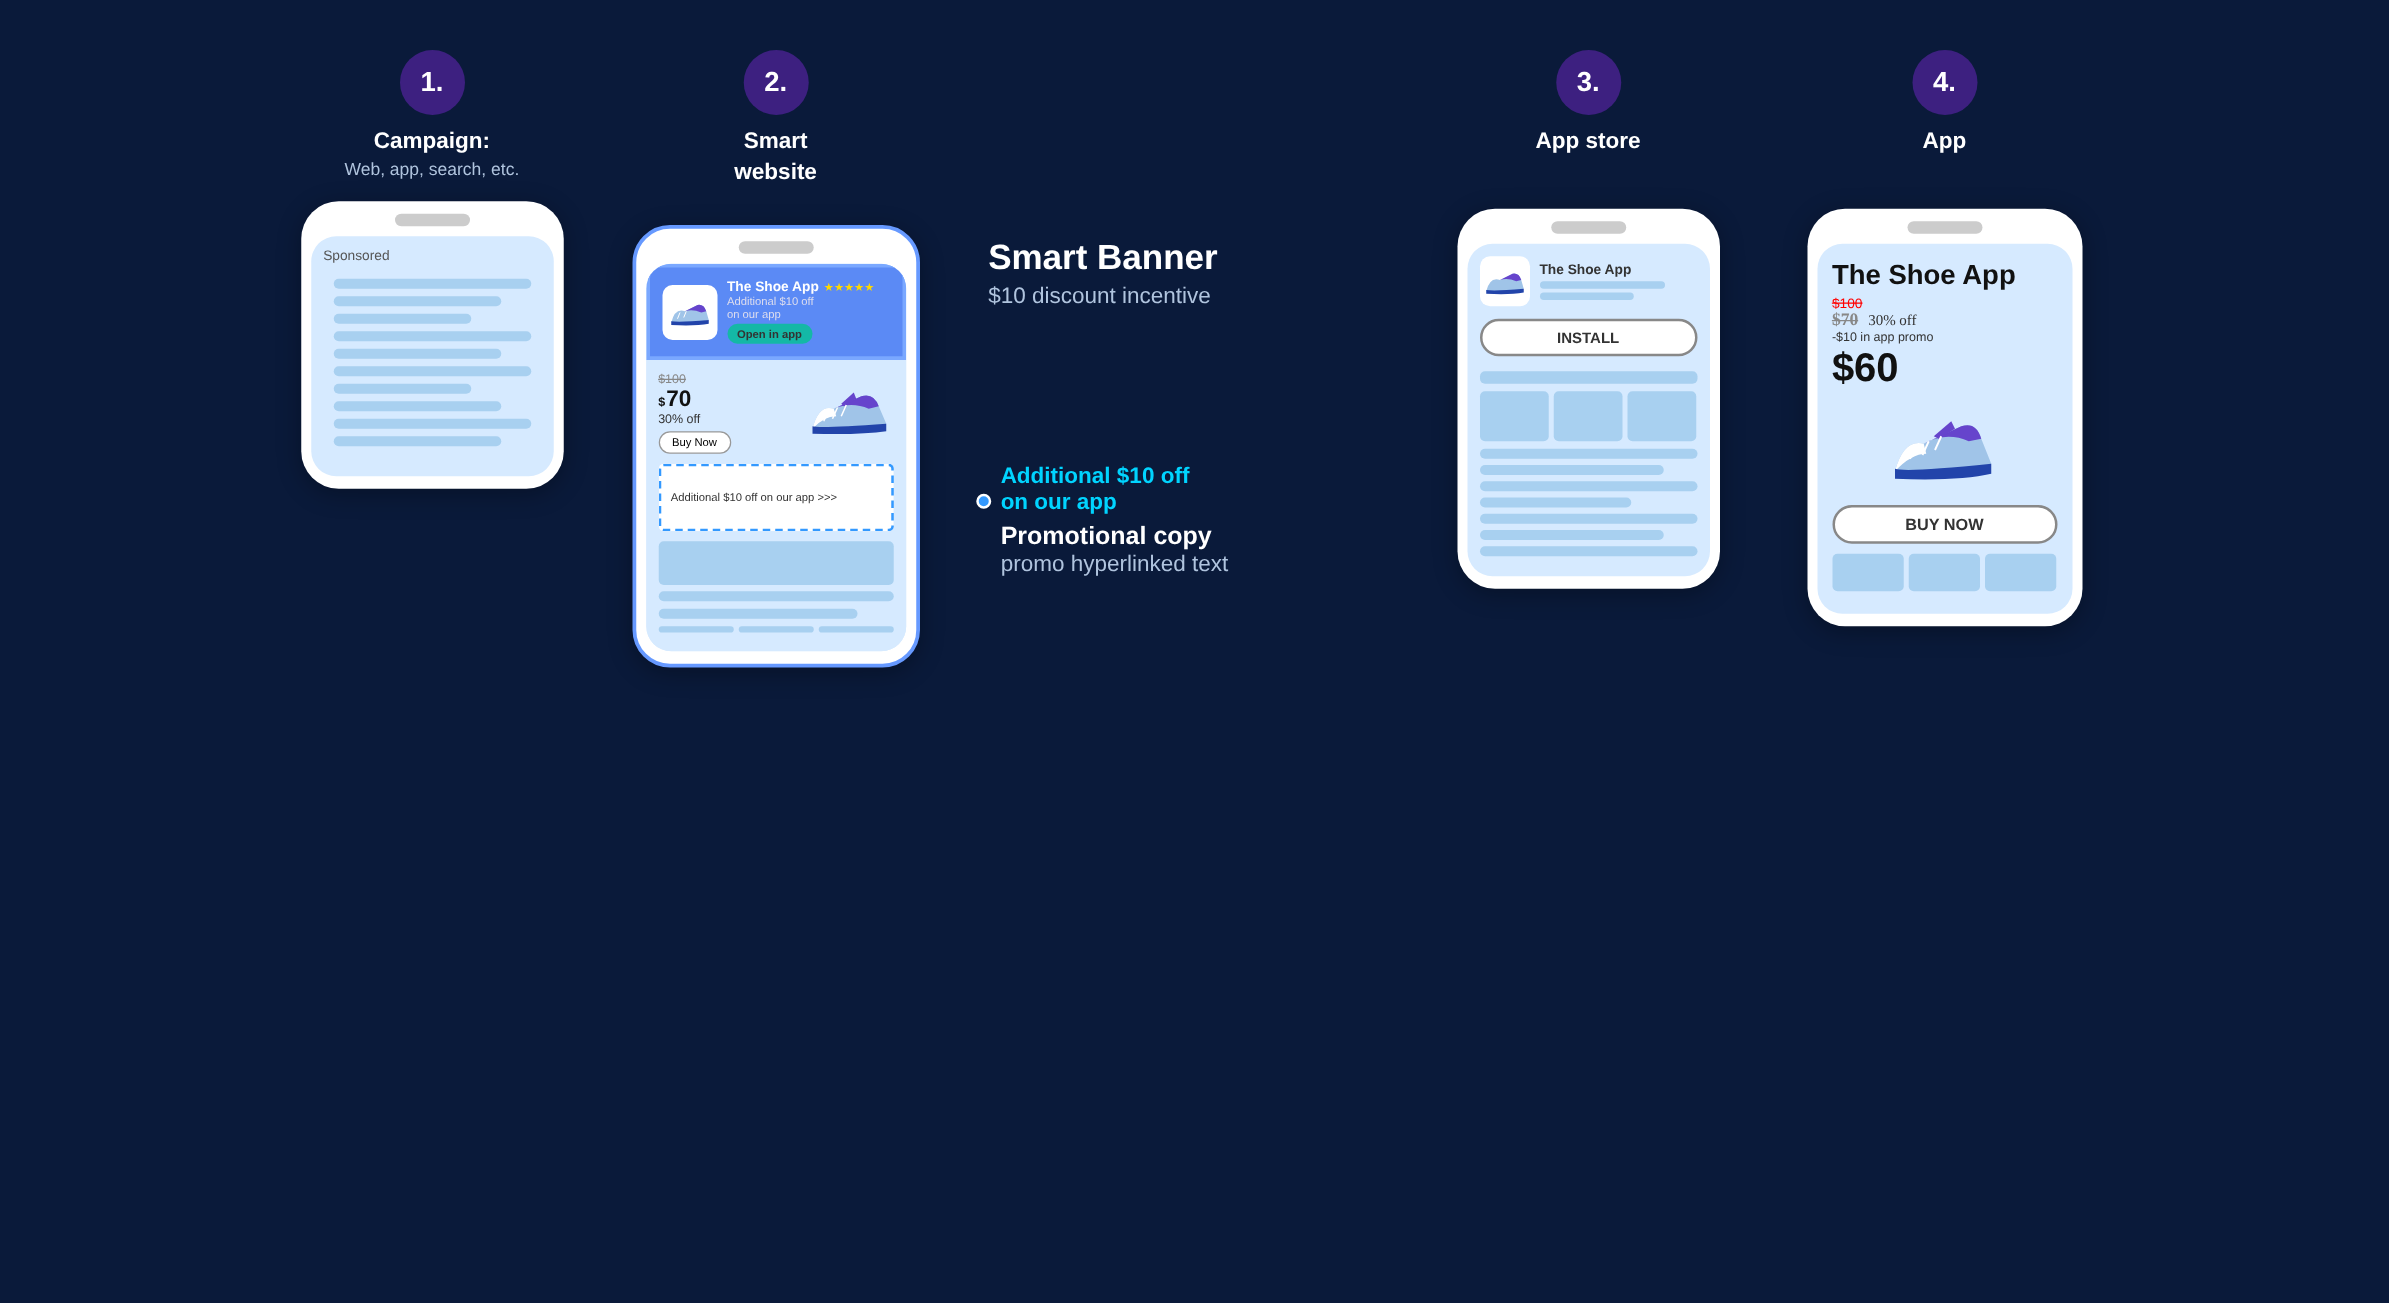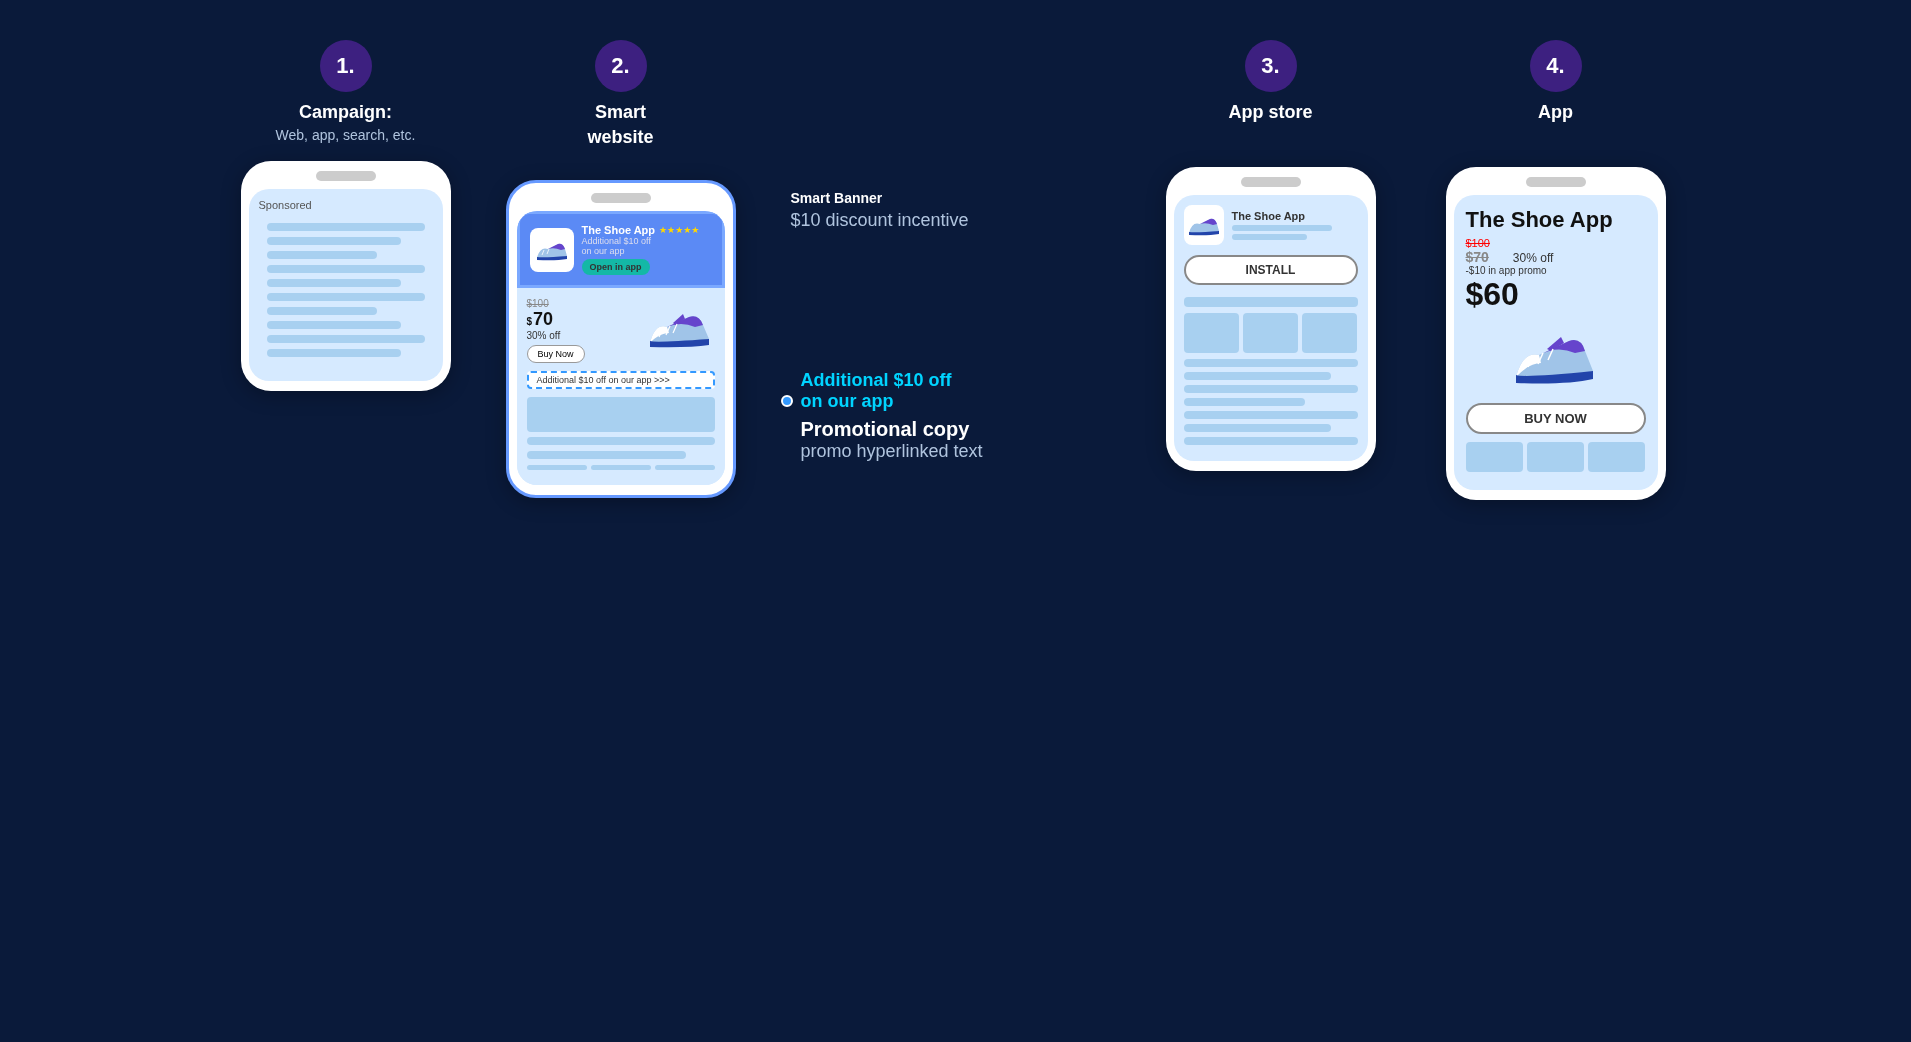--- a/index.html
+++ b/index.html
@@ -246,21 +246,21 @@
       padding: 3px 10px;
       font-size: 9px;
       display: inline-block;
       margin-top: 4px;
     }
 
     .promo-bar {
       background: white;
       border: 2px dashed #3399ff;
       border-radius: 4px;
-      padding: 2px 8px;
+      padding: 20px 8px;
       font-size: 9px;
       color: #333;
       margin-bottom: 8px;
       display: flex;
       align-items: center;
       gap: 4px;
     }
 
     
     .phone3 {
@@ -334,23 +334,24 @@
 
     .app-price-original {
       font-size: 11px;
       color: red;
       text-decoration: line-through;
     }
 
     .app-price-row {
       display: flex;
       align-items: baseline;
-      gap: 24px;
+      gap: 8px;
       font-size: 11px;
       color: #333;
+      font-family: Liberation Serif, serif;
     }
 
     .app-price-sale {
       font-size: 12px;
       font-weight: bold;
     }
 
     .app-discount-promo {
       font-size: 10px;
       color: #333;
@@ -369,21 +370,21 @@
       padding: 6px 0;
       text-align: center;
       font-size: 13px;
       font-weight: bold;
       color: #333;
       width: 100%;
       margin-top: 8px;
     }
 
     .annotation-title {
-      font-size: 14px;
+      font-size: 28px;
       font-weight: bold;
       color: white;
       margin-bottom: 4px;
     }
 
     .annotation-sub {
       font-size: 18px;
       color: #b0c4de;
     }
 

